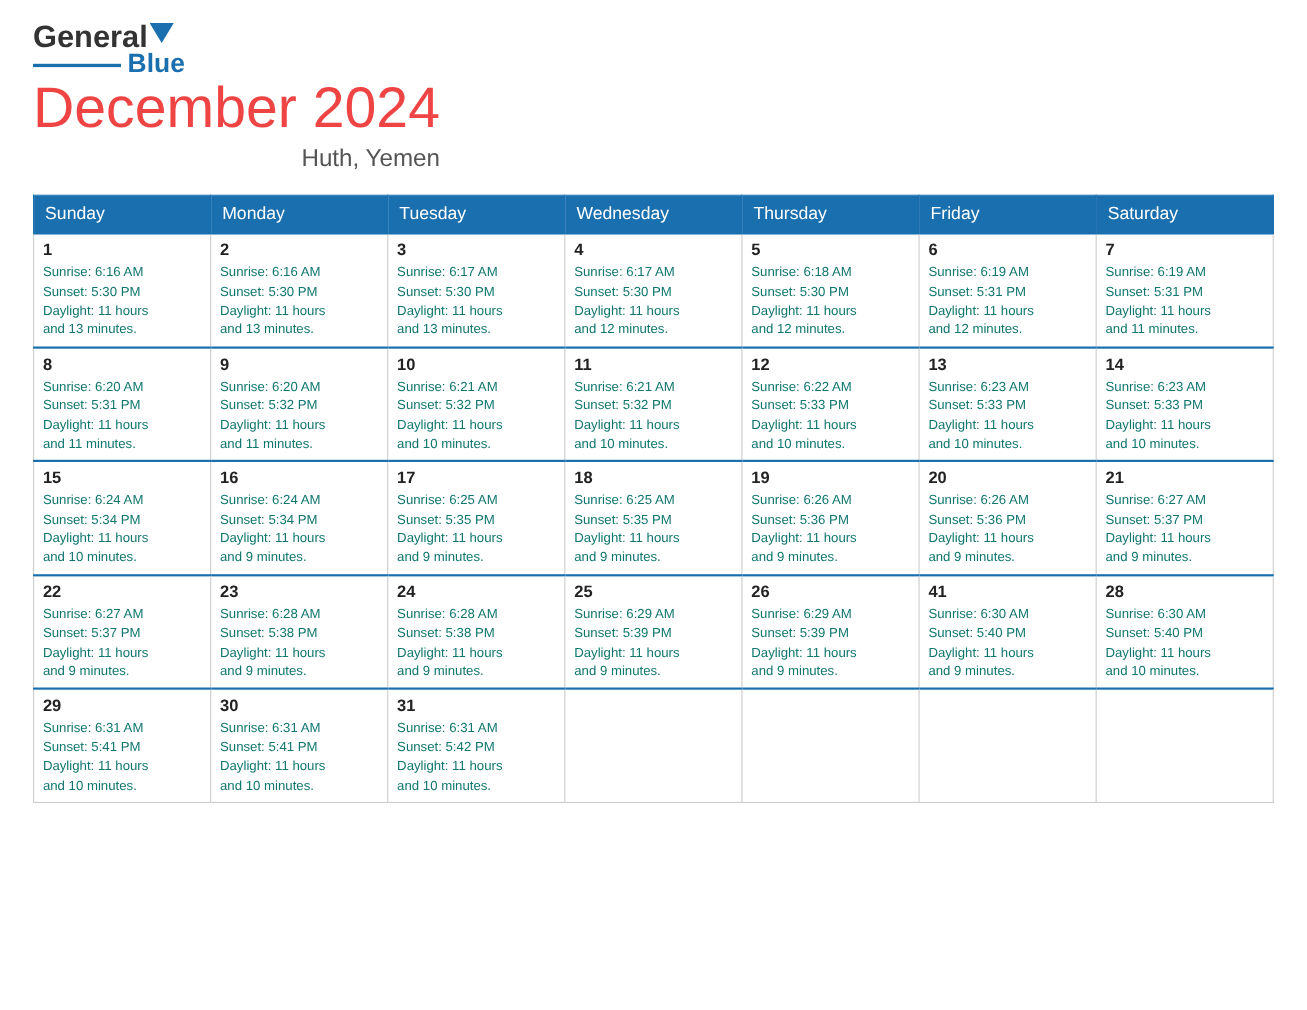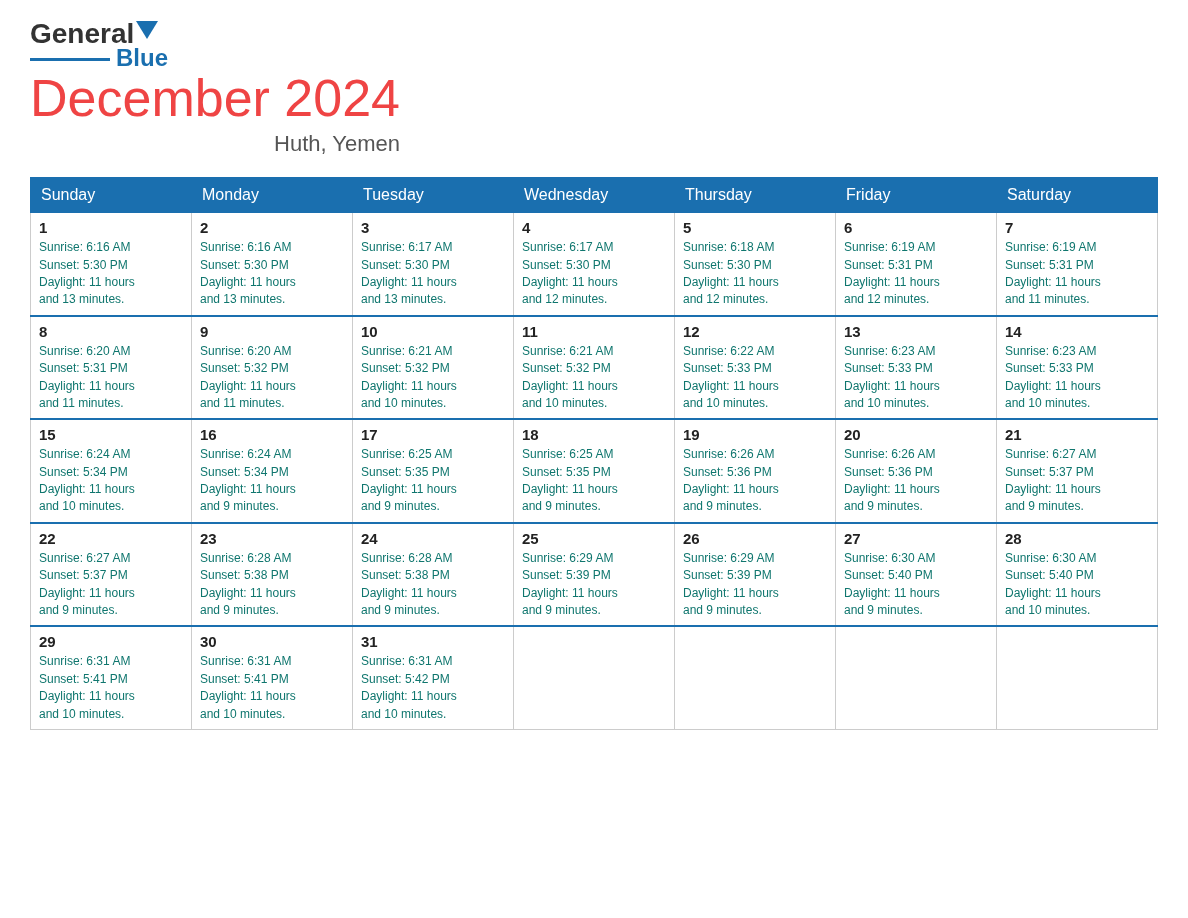--- a/index.html
+++ b/index.html
@@ -240,21 +240,21 @@
       </td>
         <td style="border-top: 2px solid rgb(26, 111, 175);">
         <span class="day-num">25</span>
         <span class="day-info">Sunrise: 6:29 AM<br>Sunset: 5:39 PM<br>Daylight: 11 hours<br>and 9 minutes.</span>
       </td>
         <td style="border-top: 2px solid rgb(26, 111, 175);">
         <span class="day-num">26</span>
         <span class="day-info">Sunrise: 6:29 AM<br>Sunset: 5:39 PM<br>Daylight: 11 hours<br>and 9 minutes.</span>
       </td>
         <td style="border-top: 2px solid rgb(26, 111, 175);">
-        <span class="day-num">27</span>
+        <span class="day-num">41</span>
         <span class="day-info">Sunrise: 6:30 AM<br>Sunset: 5:40 PM<br>Daylight: 11 hours<br>and 9 minutes.</span>
       </td>
         <td style="border-top: 2px solid rgb(26, 111, 175);">
         <span class="day-num">28</span>
         <span class="day-info">Sunrise: 6:30 AM<br>Sunset: 5:40 PM<br>Daylight: 11 hours<br>and 10 minutes.</span>
       </td>
       </tr>
       <tr>
         <td style="border-top: 2px solid rgb(26, 111, 175);">
         <span class="day-num">29</span>

